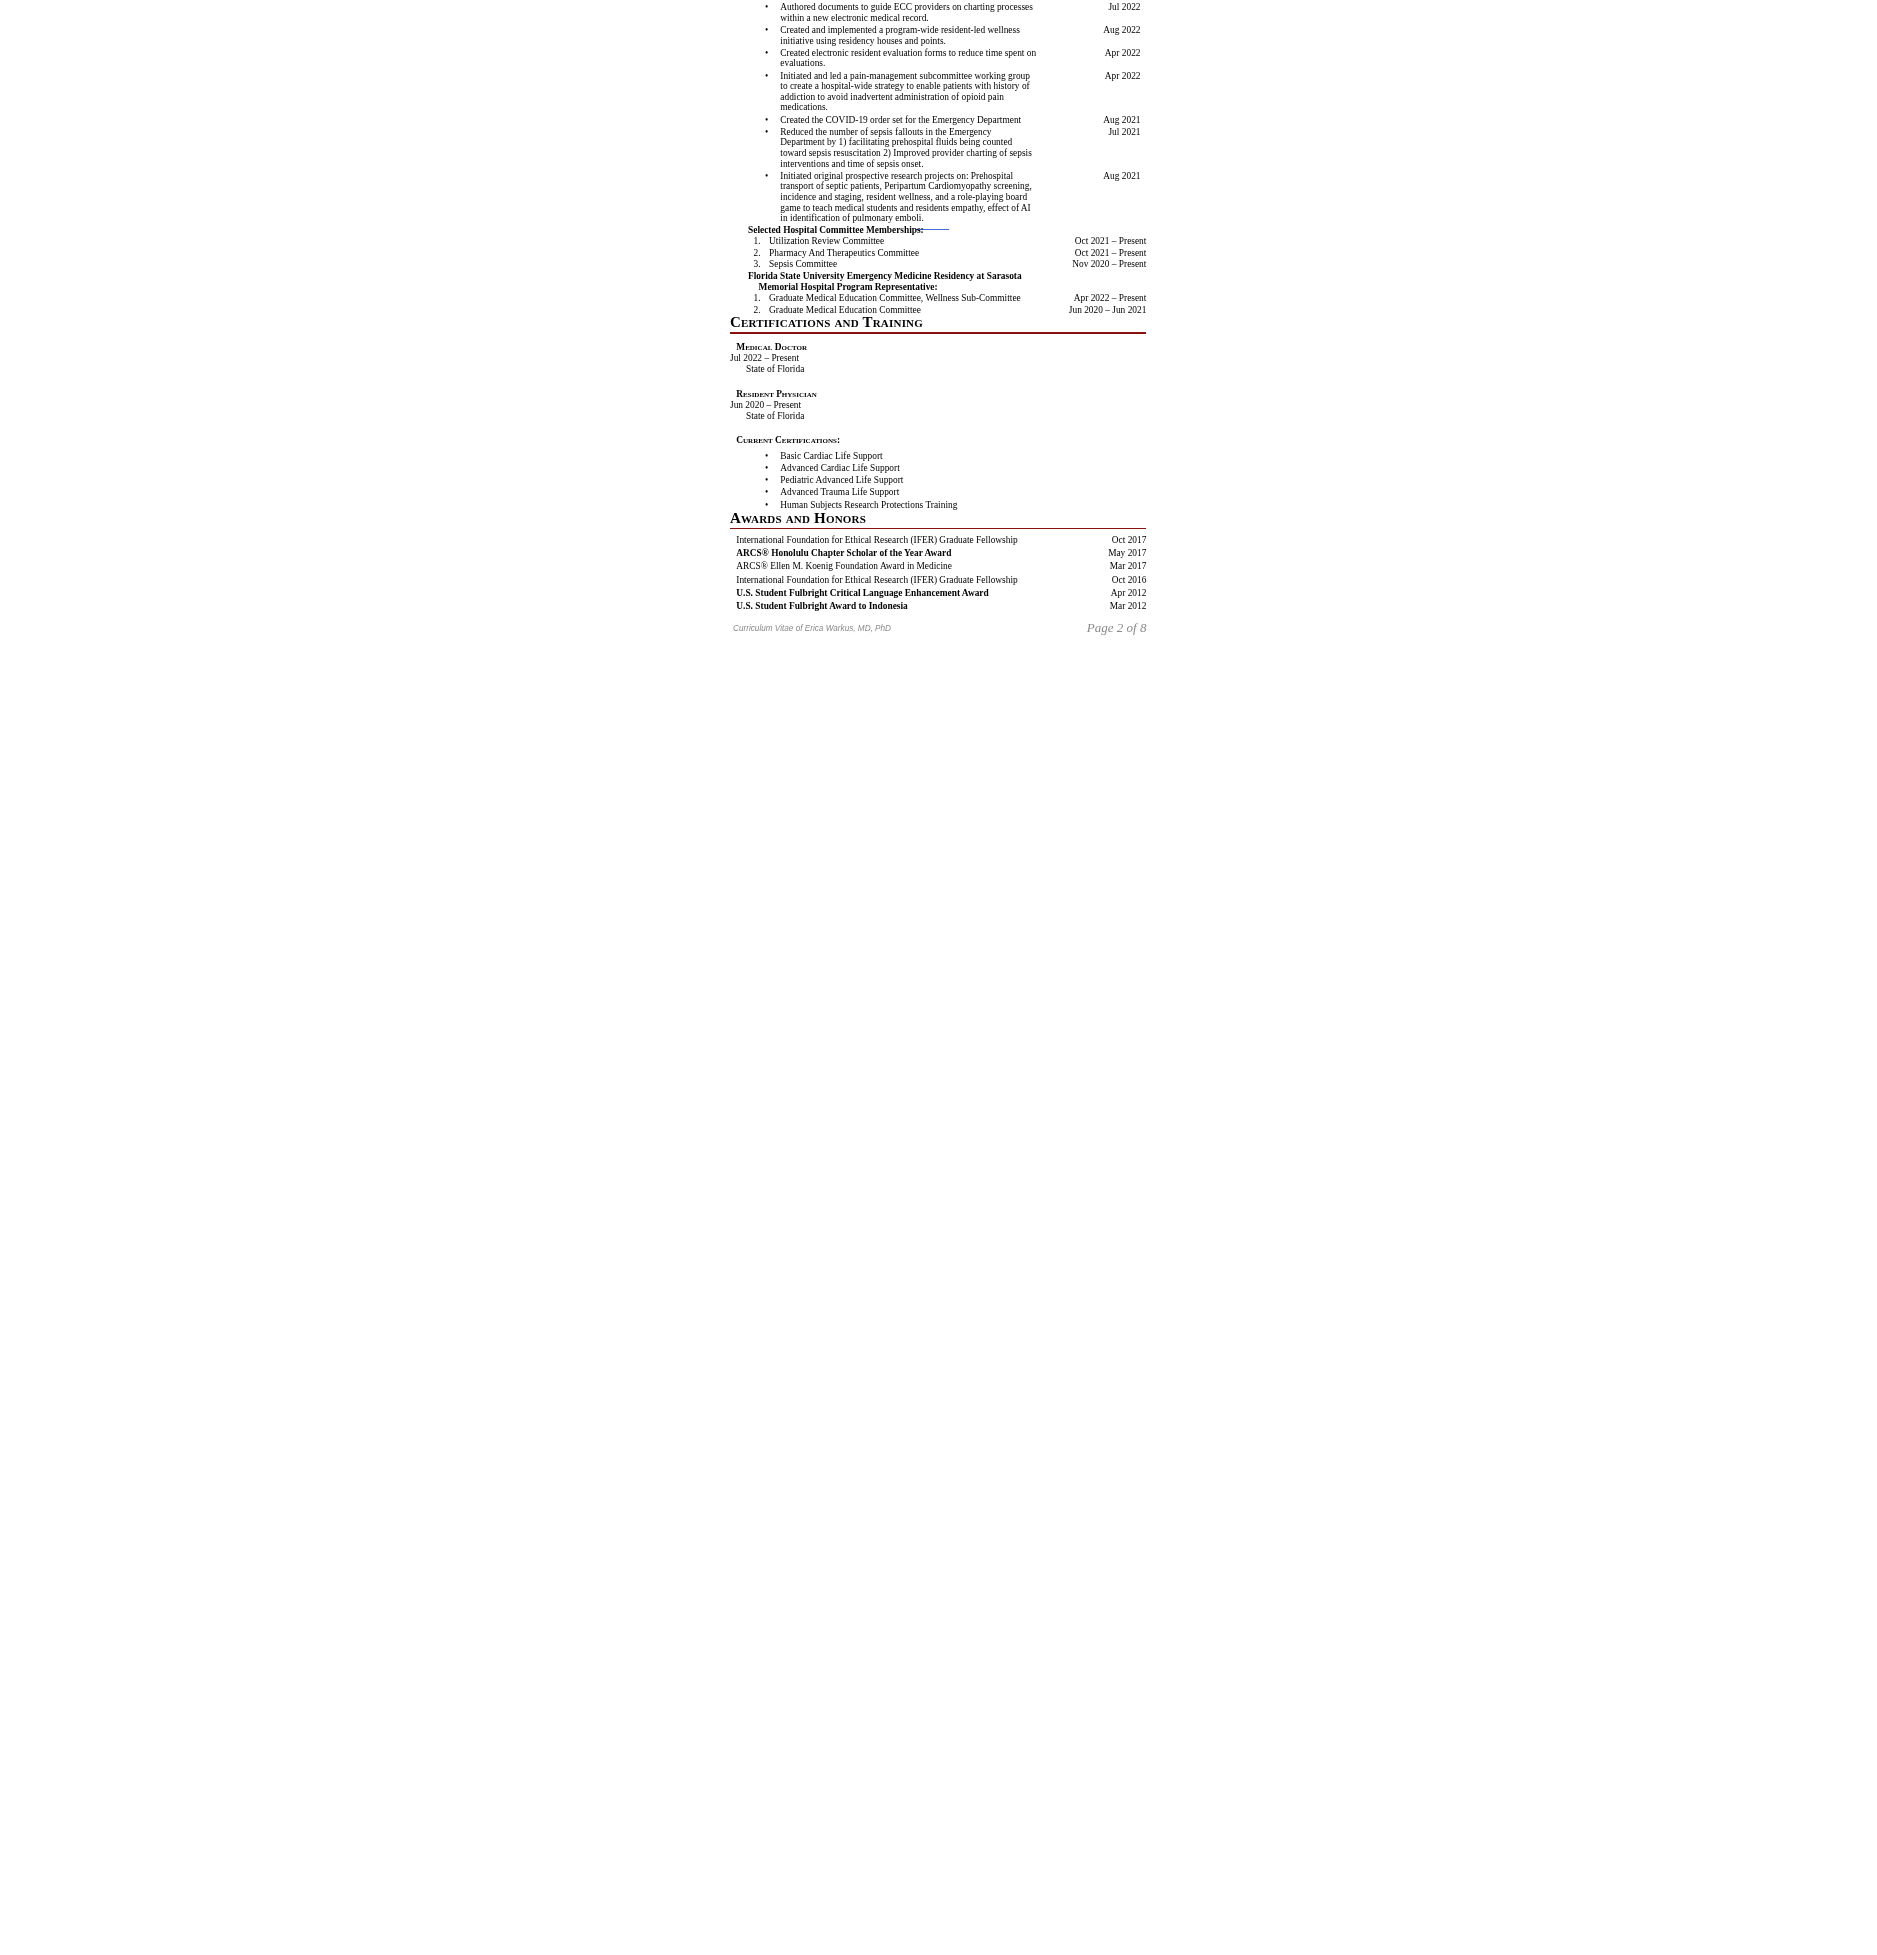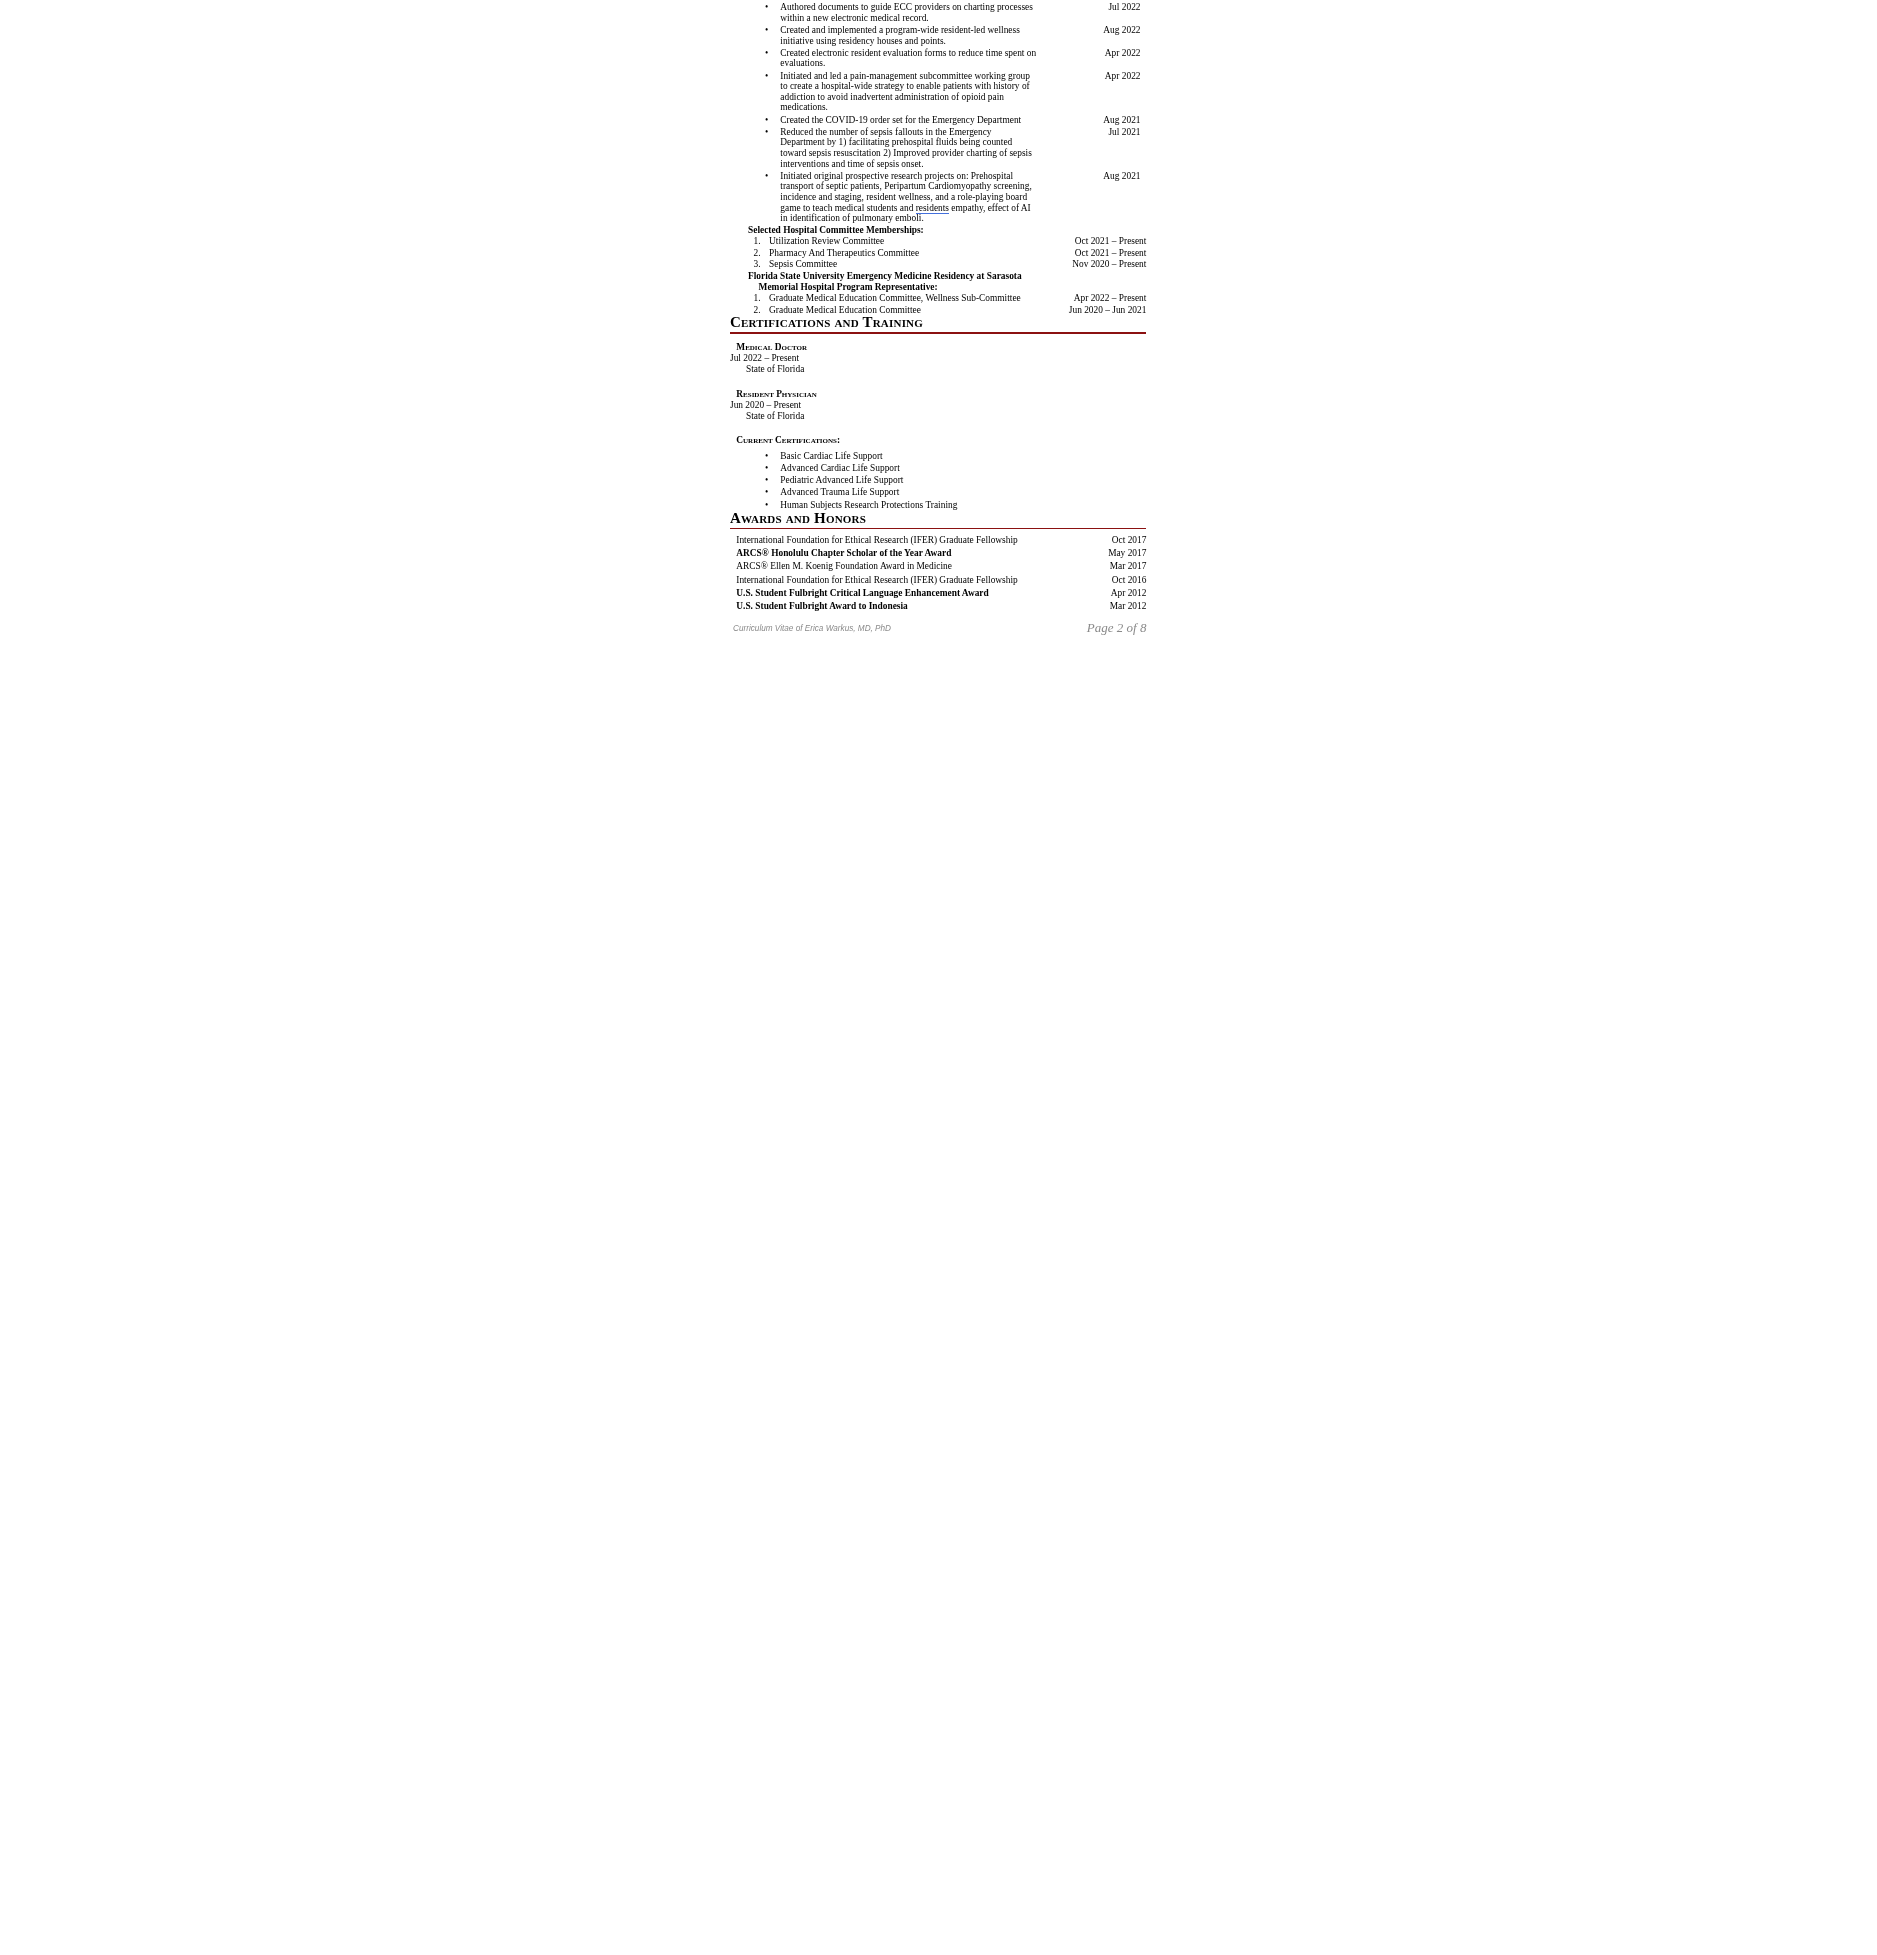--- a/index.html
+++ b/index.html
@@ -15,21 +15,21 @@
     padding-top:2.3px;
     overflow:hidden;
   }
   .content{margin-left:26px;margin-right:26.6px;}
   
   .brow{display:flex;align-items:flex-start;margin-bottom:1.6px;line-height:10.6px;}
   .brow .marker{width:15.3px;padding-left:35px;flex:0 0 auto;}
   .brow .btext{width:256px;flex:0 0 auto;}
   .brow .bdate{flex:1 1 auto;text-align:right;white-space:nowrap;padding-right:5.9px;}
   
-  .grammar{border-bottom:1.6px double var(--grammar_underline,#4470dd);padding-bottom:0px;}
+  .grammar{border-bottom:1.6px double var(--grammar_underline,#4470dd);padding-bottom:16px;}
   
   .subhead{font-weight:bold;margin-left:18px;line-height:11px;margin-top:1.2px;}
   .subhead .hang2{display:block;margin-left:10.6px;}
   
   .nrow{display:flex;align-items:flex-start;line-height:11px;margin-bottom:0.4px;}
   .nrow .num{width:15.6px;padding-left:23.5px;flex:0 0 auto;}
   .nrow .ntext{flex:0 0 auto;}
   .nrow .ndate{flex:1 1 auto;text-align:right;white-space:nowrap;}
   
   h2.section{

